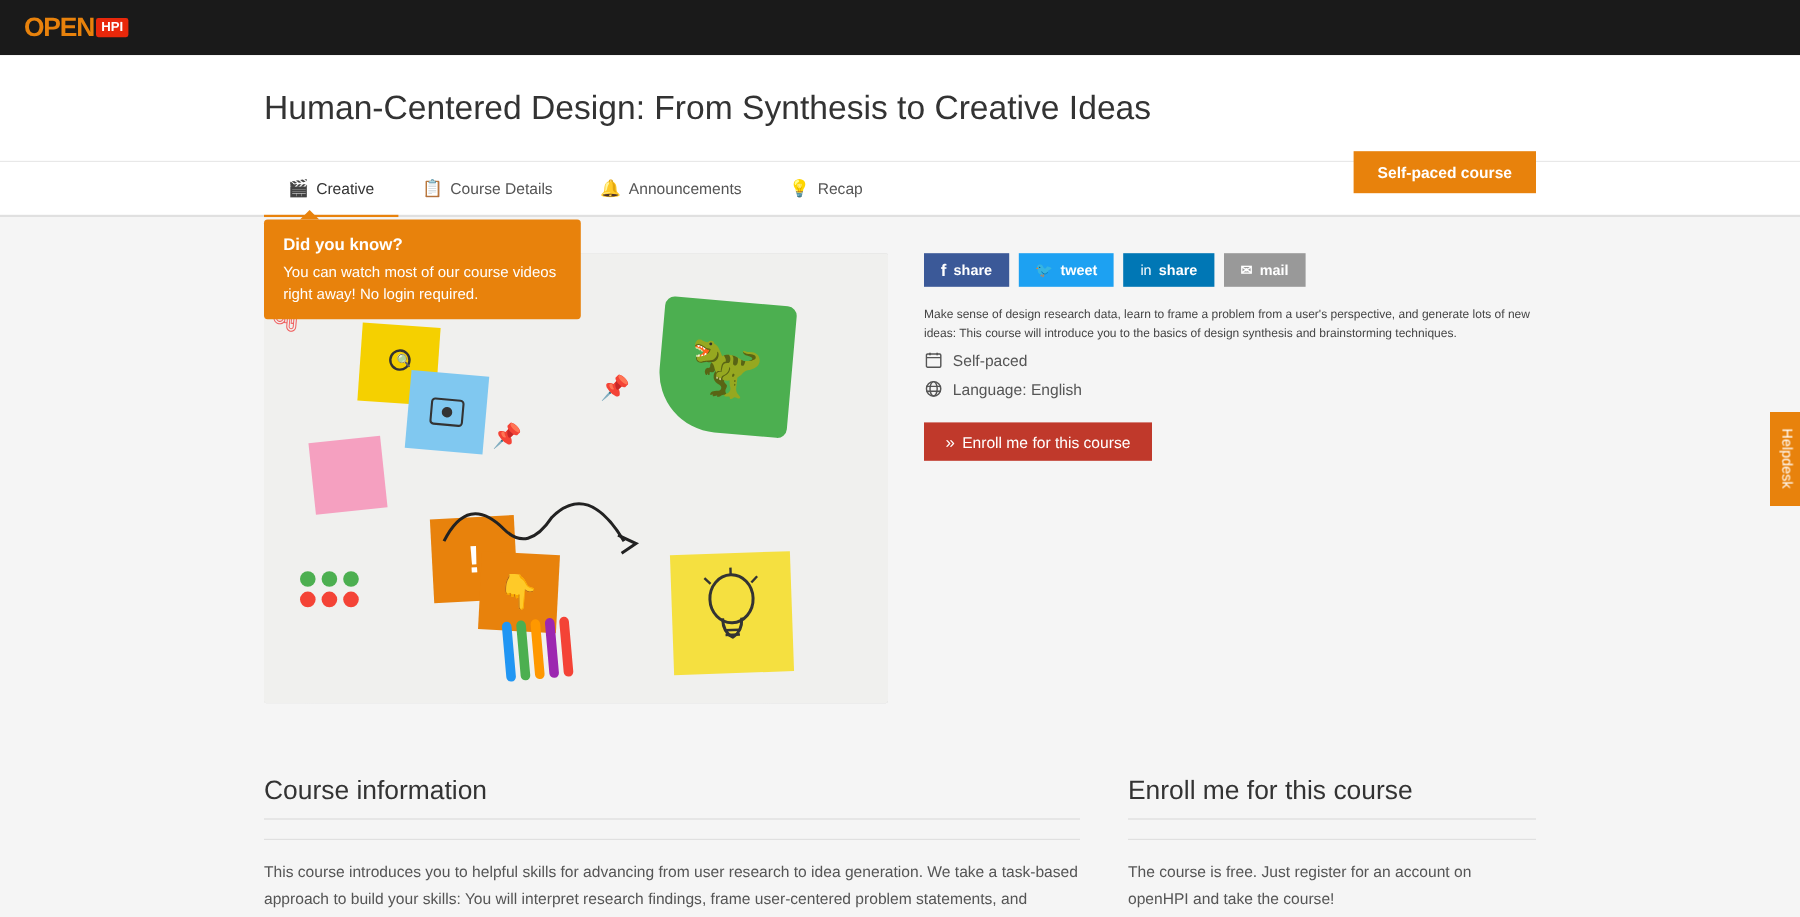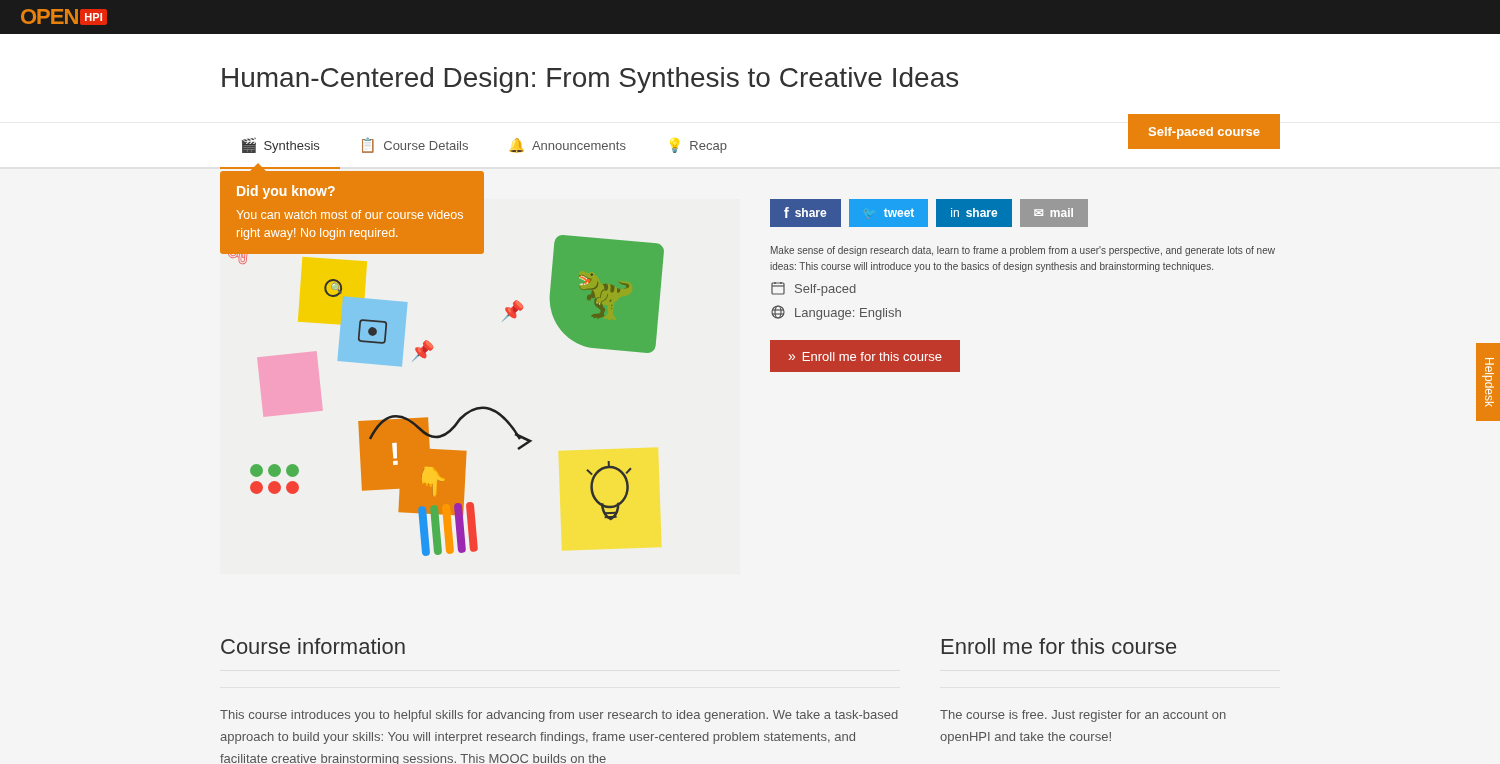--- a/index.html
+++ b/index.html
@@ -1,21 +1,21 @@
 <!DOCTYPE html>
 <html><head>
   <meta charset="utf-8">
   <style>
     * { margin: 0; padding: 0; box-sizing: border-box; }
     body { font-family: Arial, sans-serif; font-size: 14px; color: #333; background: #f5f5f5; }
 
     
     nav {
       background: #1a1a1a;
-      height: 34px;
+      height: 46px;
       display: flex;
       align-items: center;
       padding: 0 20px;
       position: relative;
     }
     .nav-logo {
       display: flex;
       align-items: center;
       margin-right: auto;
     }
@@ -315,21 +315,21 @@
 </nav>
 
 <div style="background:white; padding: 28px 220px 20px 220px; position:relative; border-bottom:1px solid #e8e8e8;">
   <h1 class="course-title">Human-Centered Design: From Synthesis to Creative Ideas</h1>
   <div class="self-paced-badge">Self-paced course</div>
 </div>
 
 <div class="tabs-bar">
   <div class="tab-item active">
     <span class="tab-icon">🎬</span>
-    <span>Synthesis</span>
+    <span>Creative</span>
   </div>
   <div class="tab-item">
     <span class="tab-icon">📋</span>
     <span>Course Details</span>
   </div>
   <div class="tab-item">
     <span class="tab-icon">🔔</span>
     <span>Announcements</span>
   </div>
   <div class="tab-item">

